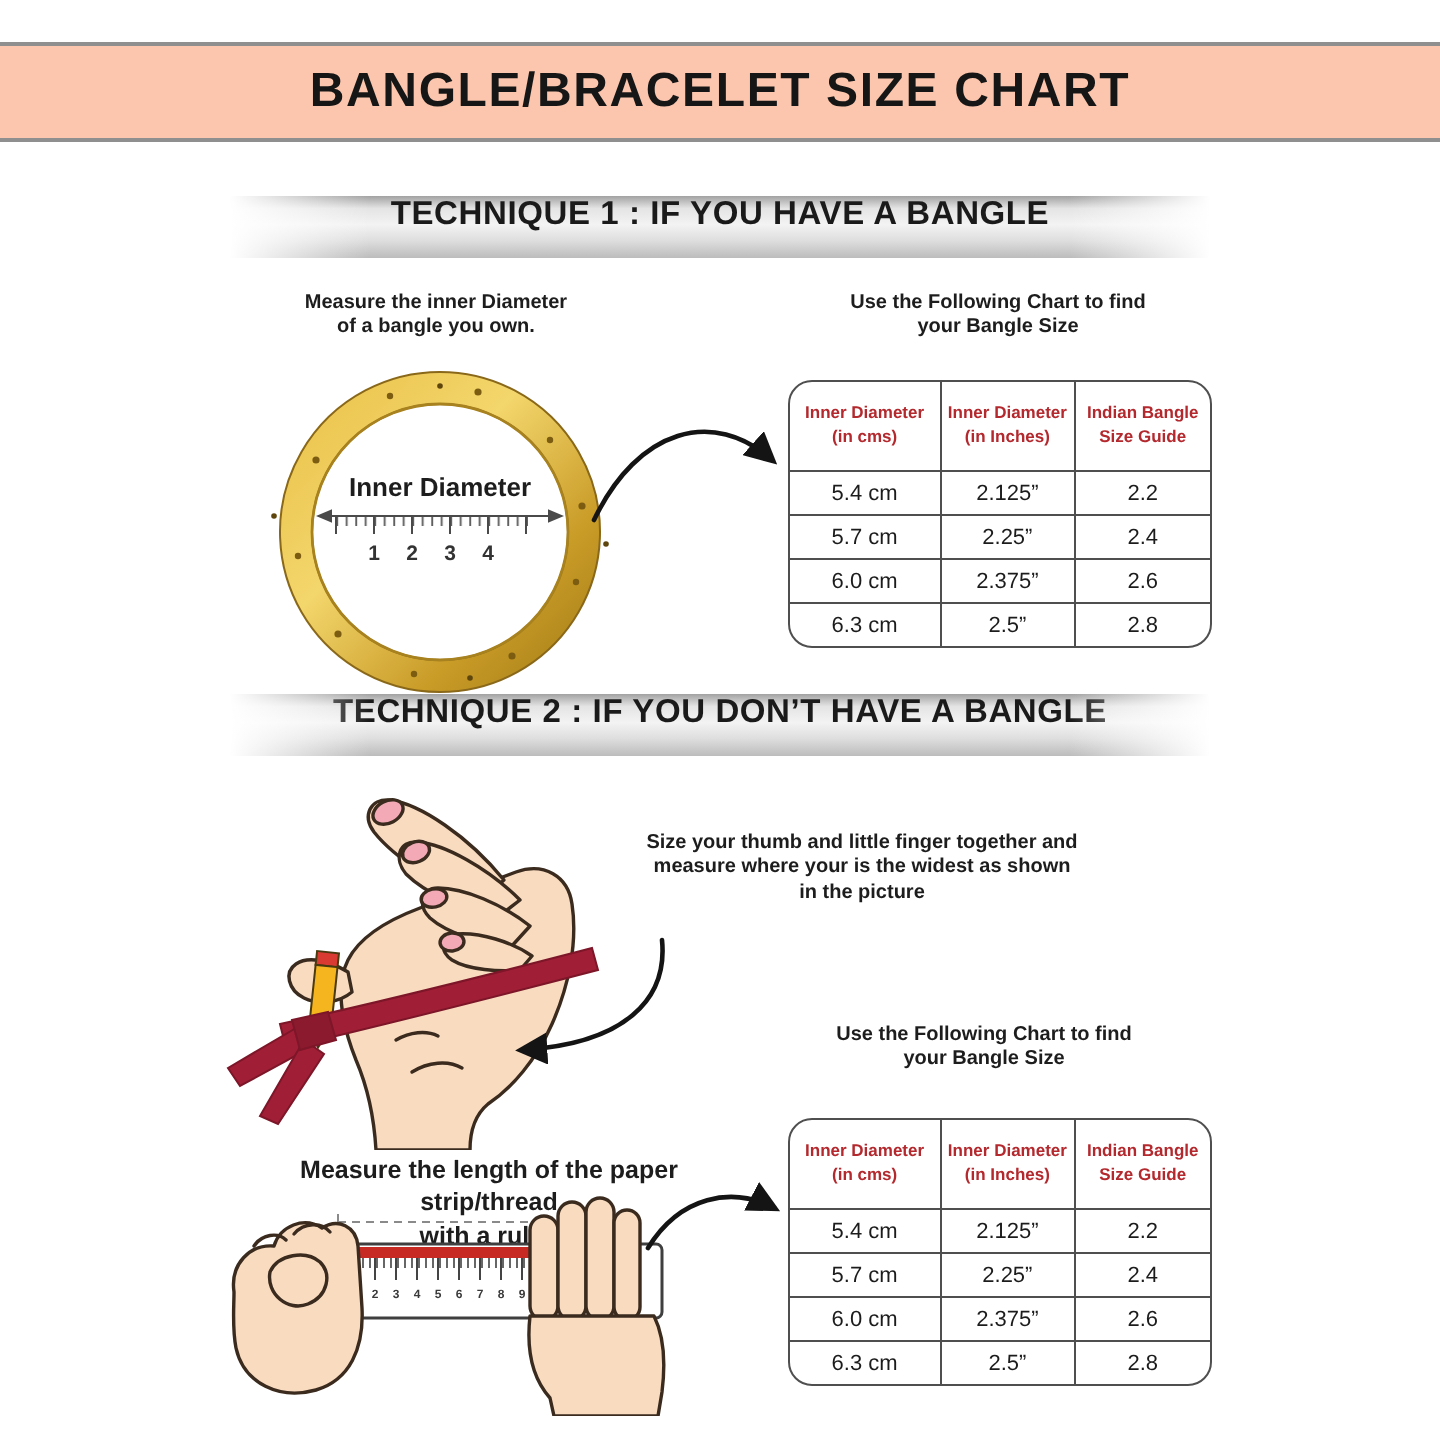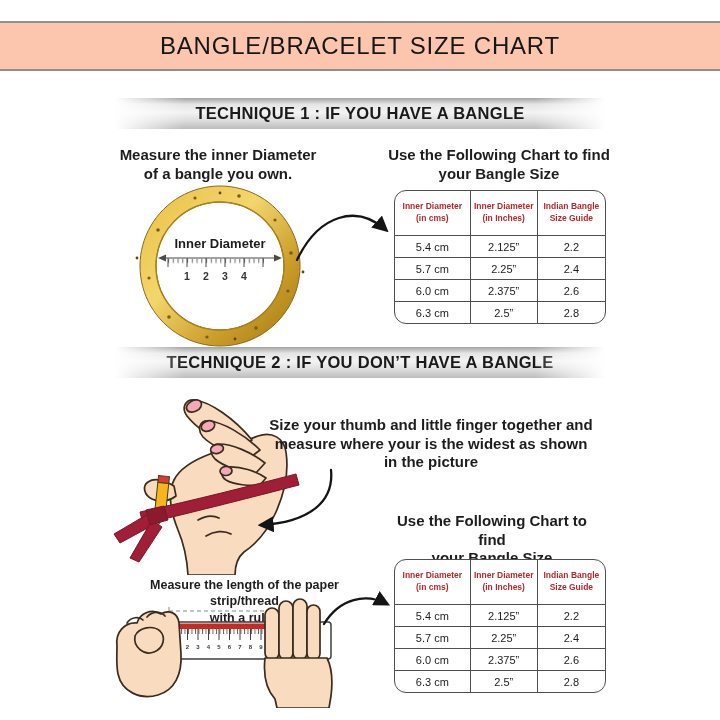--- a/index.html
+++ b/index.html
@@ -9,38 +9,38 @@
     font-family:"Liberation Sans",sans-serif;
   }
   .abs{position:absolute;}
   
   .peach-band{
     top:21px;left:0;width:720px;height:50px;box-sizing:border-box;
     background:#fcc6ae;
     border-top:2px solid #8f8f8f;border-bottom:2px solid #8f8f8f;
     display:flex;align-items:center;justify-content:center;
   }
-  .main-title{font-size:24px;font-weight:400;letter-spacing:.8px;color:#161616;}
+  .main-title{font-size:24px;font-weight:700;letter-spacing:.8px;color:#161616;}
   
   .banner{
     left:115px;width:490px;height:31px;
     background:linear-gradient(180deg,#a2a2a2 0%,#e4e4e4 20%,#f3f3f3 46%,#dedede 72%,#bcbcbc 100%);
-    display:flex;align-items:center;justify-content:center;
+    display:flex;align-items:flex-start;justify-content:center;
     font-size:16.5px;font-weight:700;letter-spacing:.3px;color:#1a1a1a;
     text-align:center;white-space:nowrap;
   }
   .banner::before,.banner::after{
     content:"";position:absolute;top:0;bottom:0;width:70px;pointer-events:none;
   }
   .banner::before{left:0;background:linear-gradient(90deg,#ffffff 0%,rgba(255,255,255,0) 100%);}
   .banner::after{right:0;background:linear-gradient(270deg,#ffffff 0%,rgba(255,255,255,0) 100%);}
   .banner1{top:98px;} .banner2{top:347px;}
   
   .txt{font-weight:700;text-align:center;white-space:pre-line;color:#1d1d1d;}
-  .t14{font-size:15px;line-height:1.24;}
+  .t14{font-size:10px;line-height:1.24;}
   .t12{font-size:12.5px;line-height:1.3;}
   .t1-left{top:146px;left:103px;width:230px;}
   .t1-right{top:146px;left:388px;width:222px;}
   .t2-instruction{top:416px;left:256px;width:350px;}
   .t2-chart{top:512px;left:383px;width:218px;}
   .t2-measure{top:577px;left:123px;width:243px;}
   
   .sizetable{
     width:210px;background:#fff;border:1.5px solid #4f4f4f;border-radius:12px;
     overflow:hidden;display:grid;grid-template-columns:36% 32% 32%;

